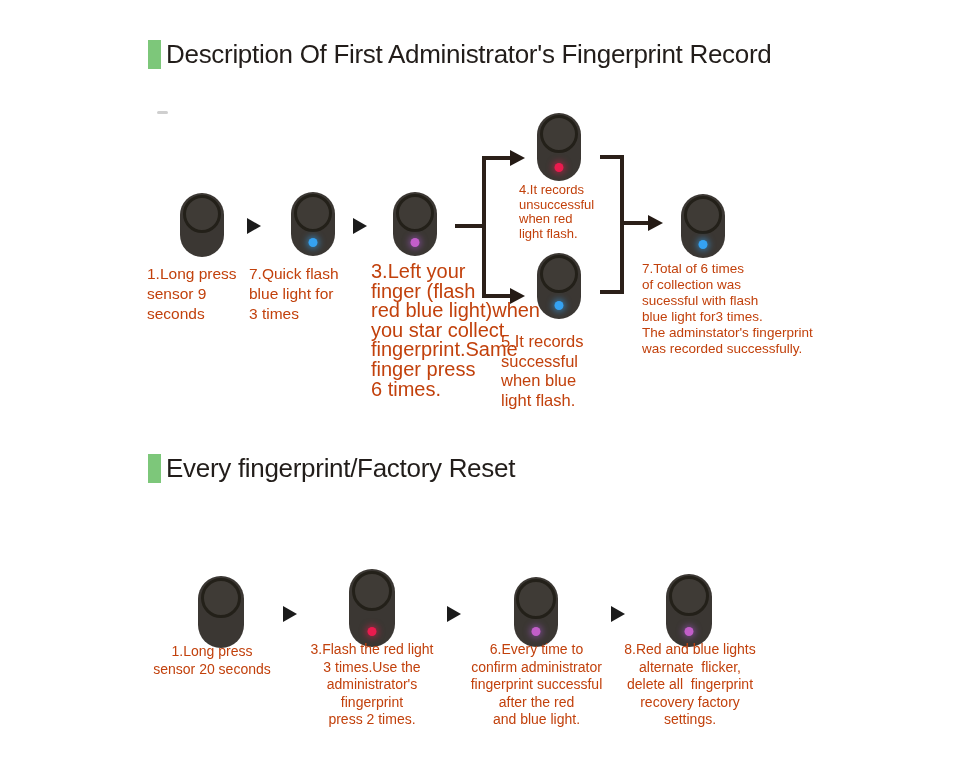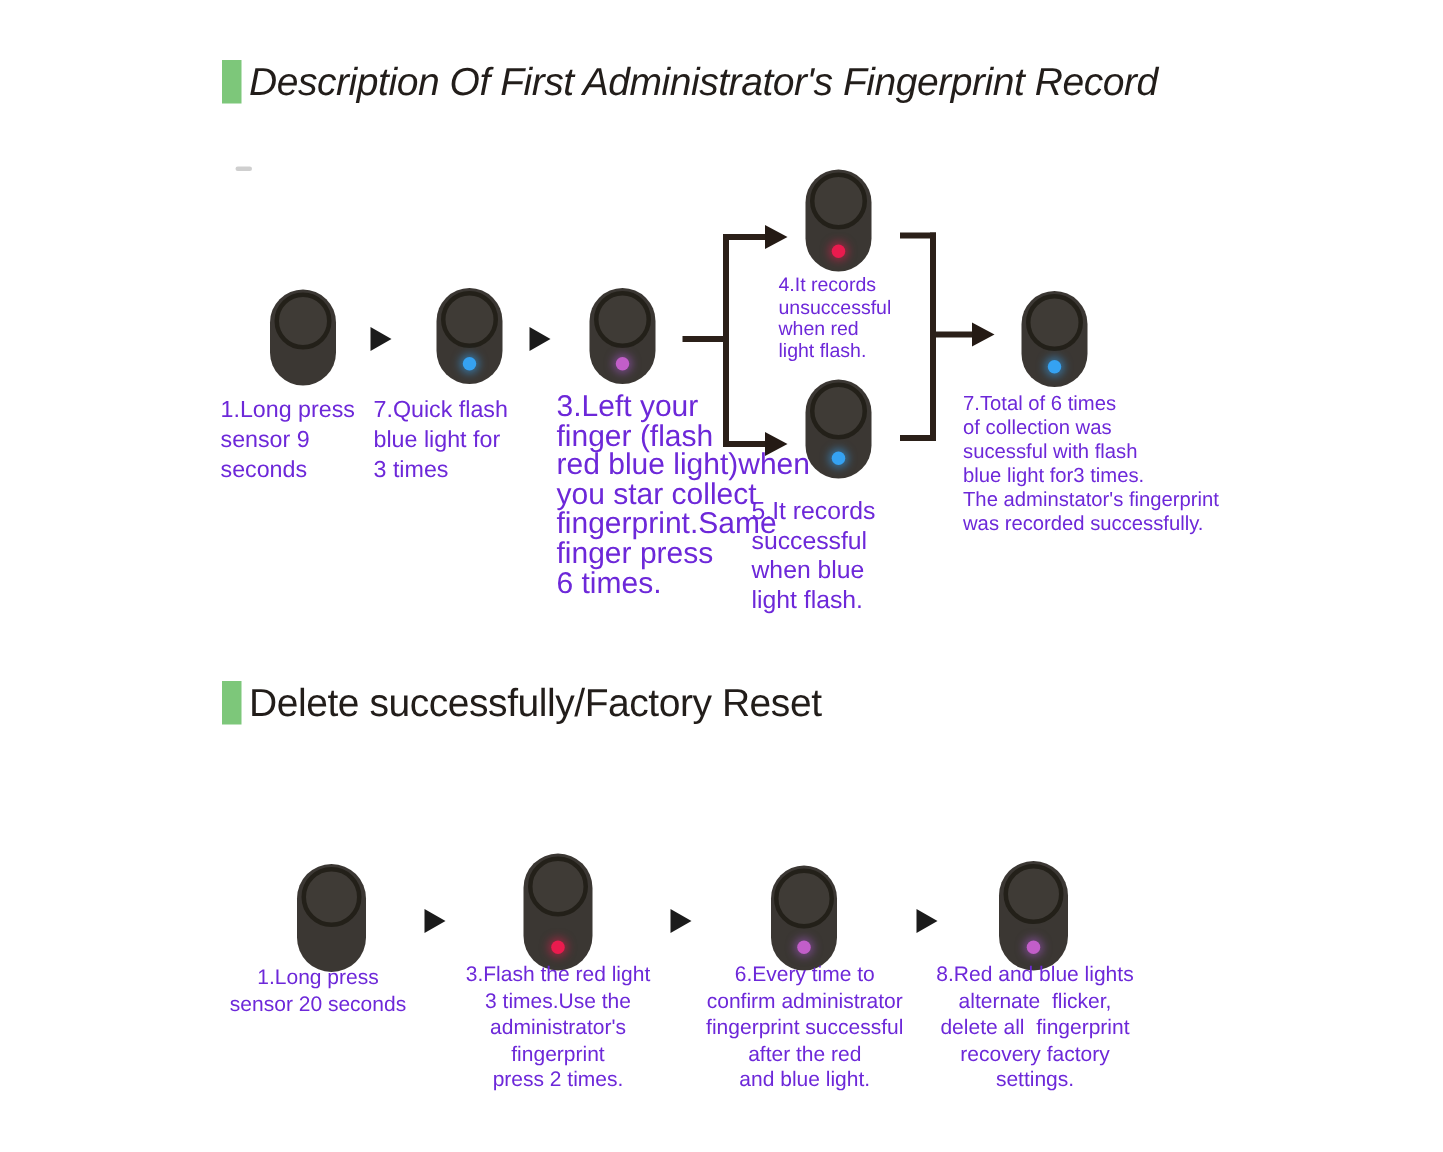--- a/index.html
+++ b/index.html
@@ -22,39 +22,39 @@
   .device.lg{width:46px;height:72px;}
   .device.lg .cap{width:40px;height:40px;}
   .led{
     position:absolute;left:50%;transform:translateX(-50%);bottom:9px;
     width:9px;height:9px;border-radius:50%;
   }
   .device.lg .led{bottom:11px;}
   .led[data-color="blue"]{background:#35a2f2;box-shadow:0 0 6px 2px rgba(53,162,242,.55);}
   .led[data-color="red"]{background:#ea1b4e;box-shadow:0 0 6px 2px rgba(234,27,78,.5);}
   .led[data-color="magenta"]{background:#c25ec9;box-shadow:0 0 6px 2px rgba(170,90,210,.5);}
-  .caption{position:absolute;color:#6d28d9;white-space:pre-wrap;}
+  .caption{position:absolute;color:#c2410c;white-space:pre-wrap;}
   .cap-center{text-align:center;}
   .tri{
     position:absolute;width:0;height:0;
     border-top:8px solid transparent;border-bottom:8px solid transparent;
     border-left:14px solid #1b1b1b;
   }
   .tri.head{border-top-width:8px;border-bottom-width:8px;border-left:15px solid #241a14;}
   .line{position:absolute;background:#2b2019;}
   .dash{position:absolute;background:#cfcfcf;border-radius:2px;}
 </style>
 </head>
 <body>
 
 <div class="stage">
 
   <div>
     <div class="title-bar" style="left:148px;top:40px;"></div>
-    <div class="title-text" style="left:166px;top:40px;font-style:italic;">Description Of First Administrator's Fingerprint Record</div>
+    <div class="title-text" style="left:166px;top:40px;">Description Of First Administrator's Fingerprint Record</div>
 
     <div class="dash" style="left:157px;top:111px;width:11px;height:3px;"></div>
 
     <div class="device sm" style="left:180px;top:193px;">
       <div class="cap"></div>
 
     </div>
     <div class="tri" style="left:247px;top:218px;"></div>
 
     <div class="device sm" style="left:291px;top:192px;">
@@ -120,21 +120,21 @@
     <div class="caption" style="left:642px;top:261px;font-size:13.5px;line-height:16px;">7.Total of 6 times
 of collection was
 sucessful with flash
 blue light for3 times.
 The adminstator's fingerprint
 was recorded successfully.</div>
   </div>
 
   <div>
     <div class="title-bar" style="left:148px;top:454px;"></div>
-    <div class="title-text" style="left:166px;top:454px;">Delete successfully/Factory Reset</div>
+    <div class="title-text" style="left:166px;top:454px;">Every fingerprint/Factory Reset</div>
 
     <div class="device lg" style="left:198px;top:576px;">
       <div class="cap"></div>
 
     </div>
     <div class="tri" style="left:283px;top:606px;"></div>
 
     <div class="device lg" style="left:349px;top:569px;height:78px;">
       <div class="cap"></div>
       <div class="led" data-color="red"></div>

